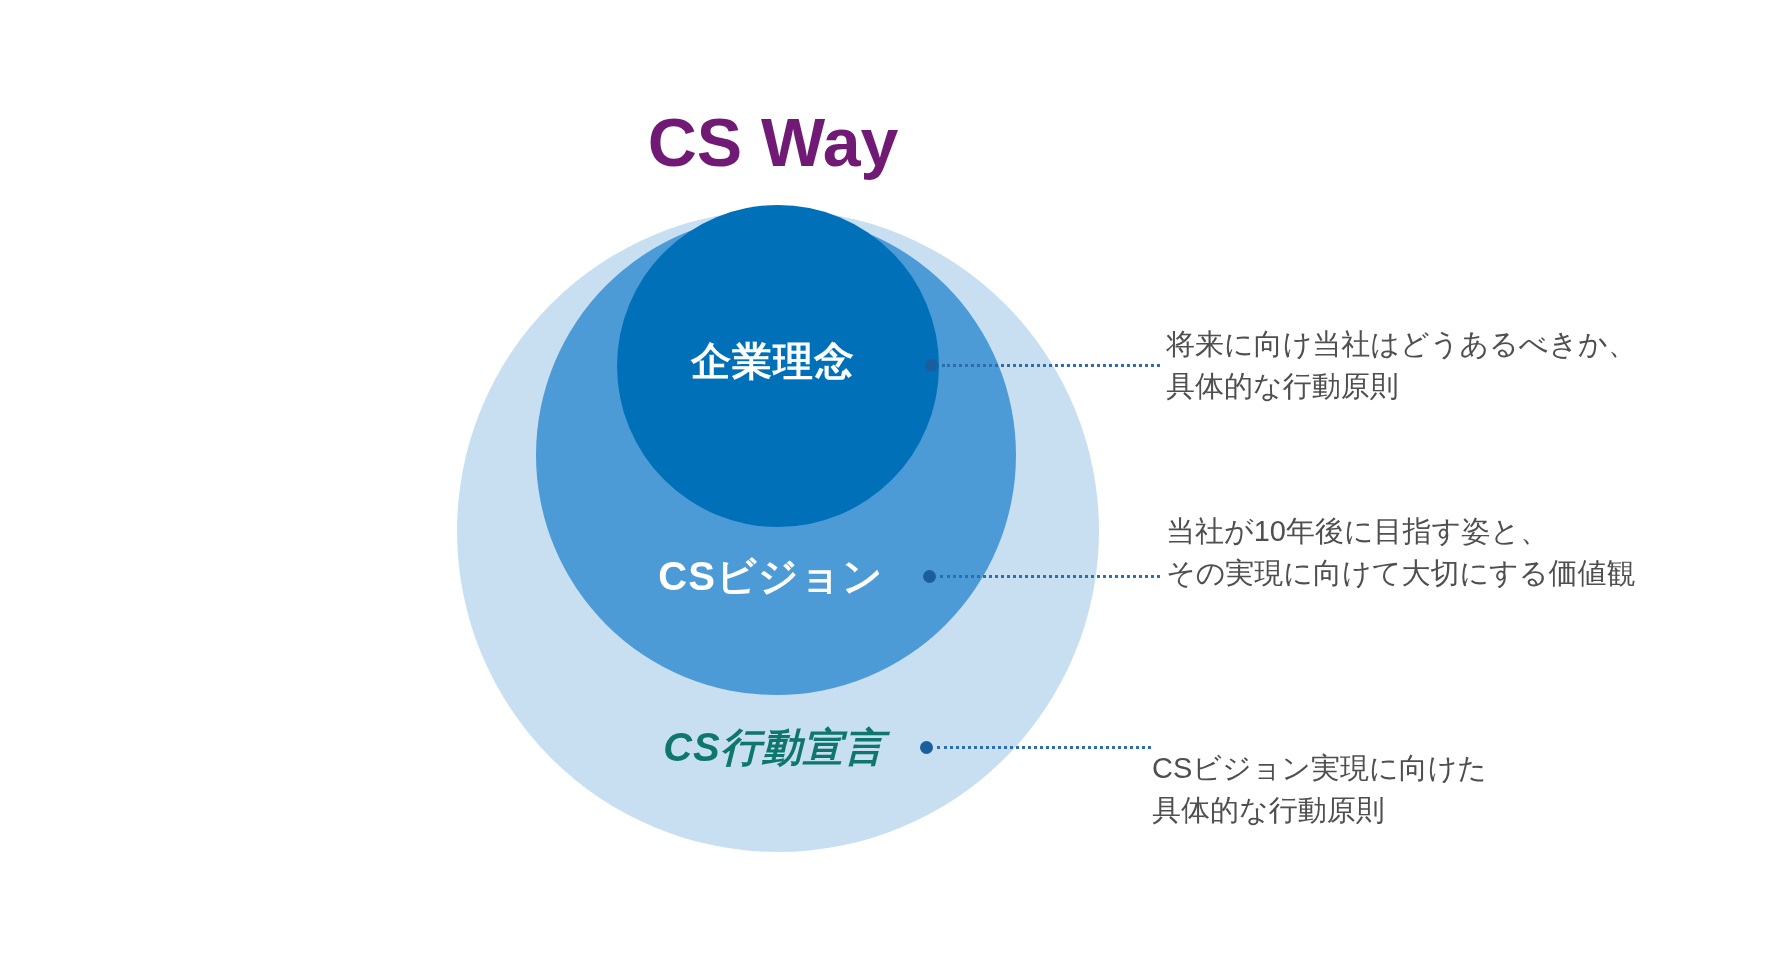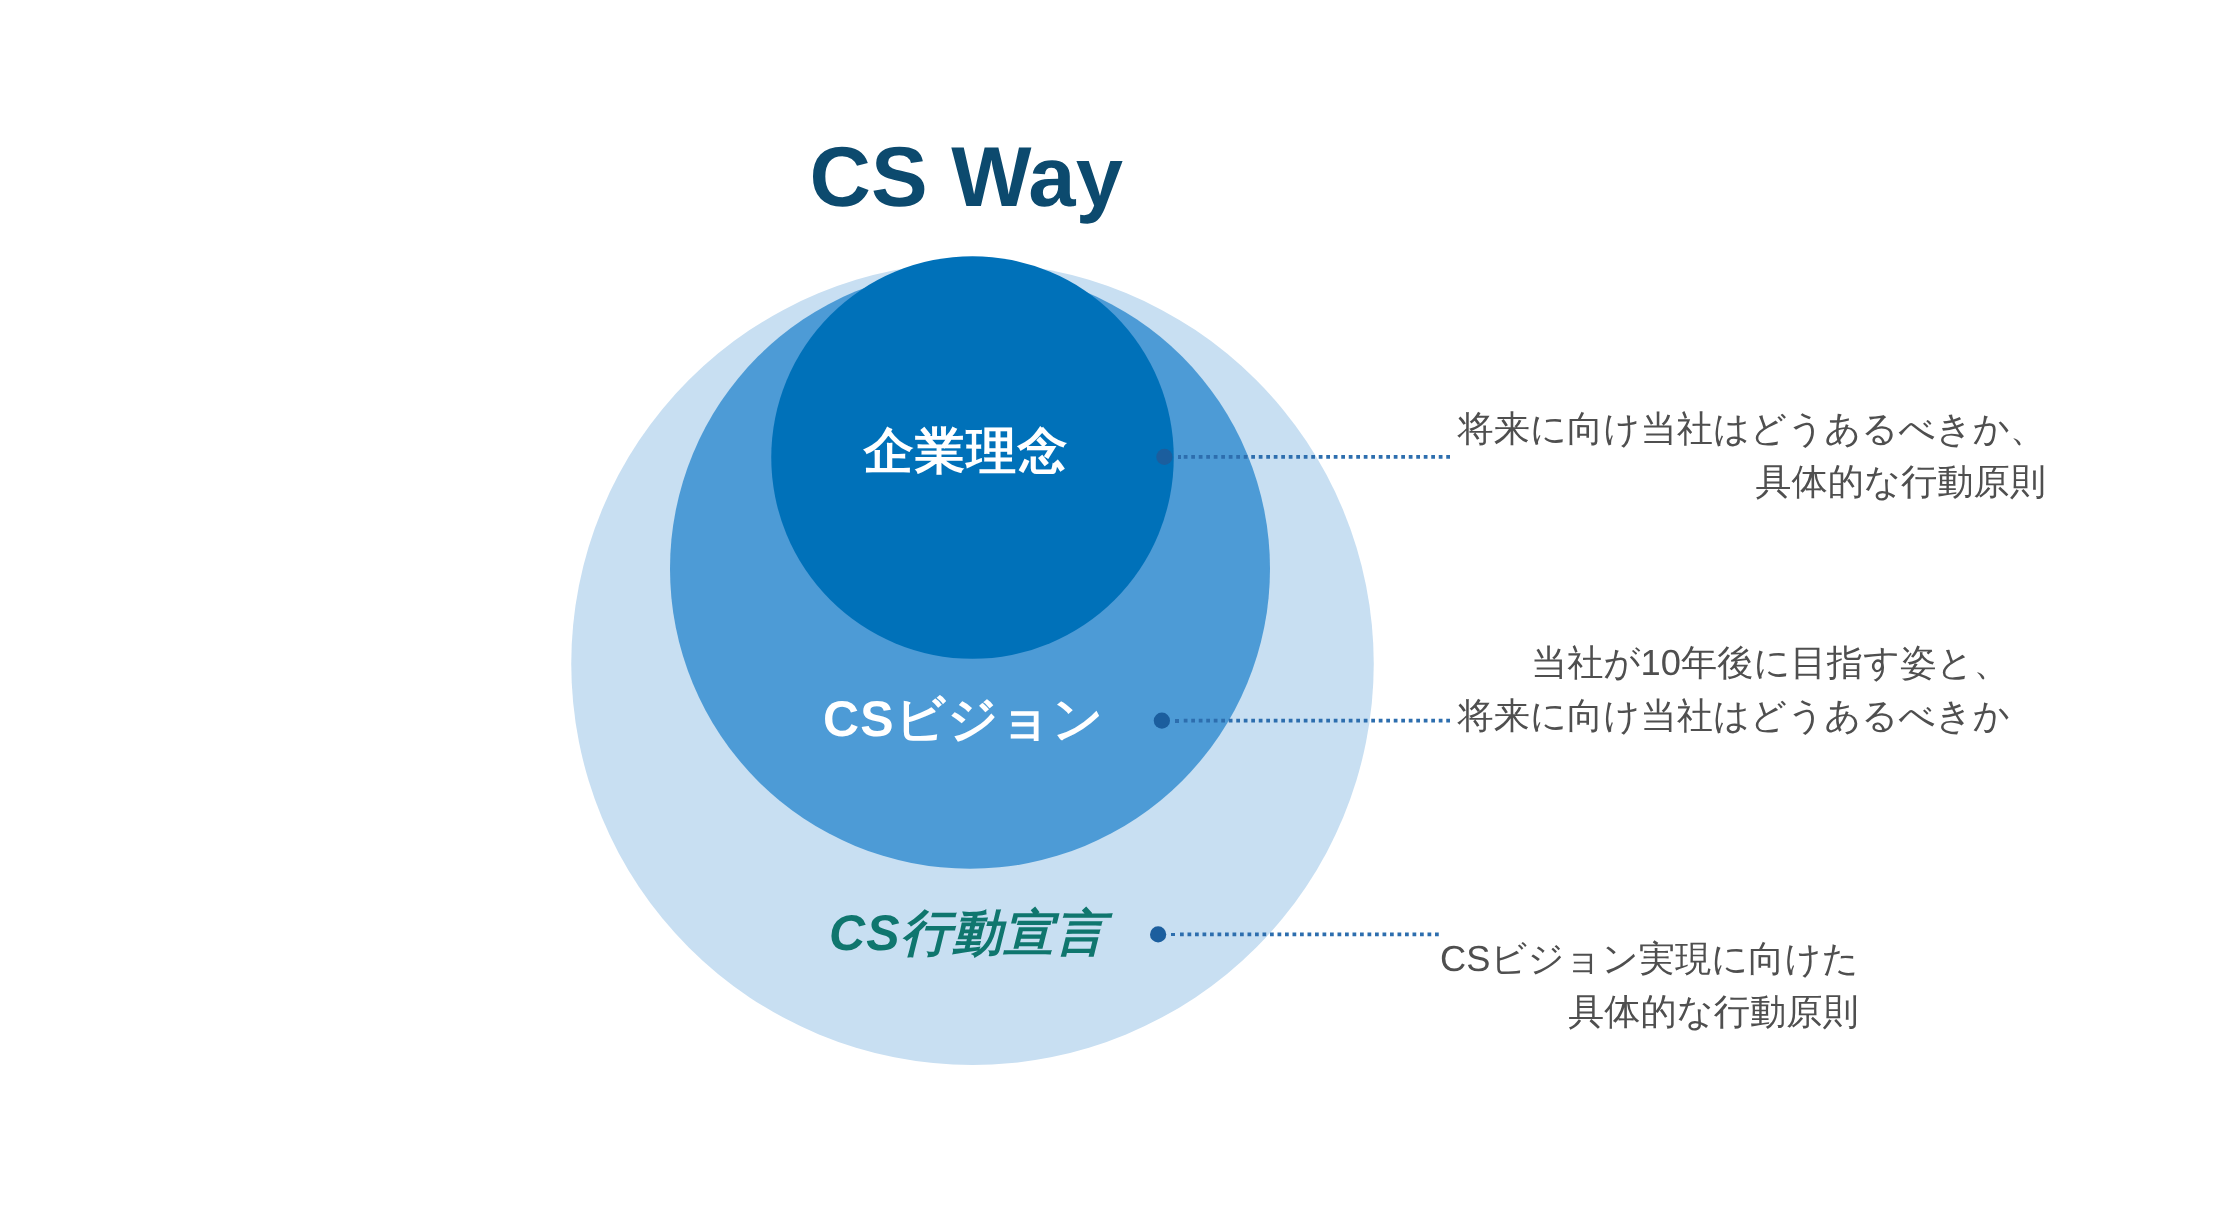--- a/index.html
+++ b/index.html
@@ -15,21 +15,21 @@
     background: #FFFFFF;
     overflow: hidden;
   }
   .title {
     position: absolute;
     left: 773px;
     top: 108px;
     transform: translateX(-50%);
     font-size: 68px;
     font-weight: bold;
-    color: #0c4a6e;
+    color: #701a75;
     line-height: 1;
     white-space: nowrap;
   }
   .circle {
     position: absolute;
     border-radius: 50%;
   }
   .circle-outer {
     left: 457px;
     top: 210px;
@@ -101,21 +101,20 @@
   }
   .dash-1 { width: 218px; }
   .dash-2 { width: 220px; }
   .dash-3 { width: 214px; }
   .desc {
     position: absolute;
     font-size: 29px;
     line-height: 42px;
     color: #4F4F4F;
     white-space: nowrap;
-    text-align: right;
   }
   .desc-1 { left: 1166px; top: 323px; }
   .desc-2 { left: 1166px; top: 510px; }
   .desc-3 { left: 1152px; top: 705px; margin-top: 42px; }
 </style>
 </head>
 <body>
 
 <div class="stage">
 
@@ -141,20 +140,20 @@
     <span class="dot"></span>
     <span class="dash dash-3"></span>
   </div>
 
   <div class="desc desc-1">
     <div class="desc-line">将来に向け当社はどうあるべきか、</div>
     <div class="desc-line">具体的な行動原則</div>
   </div>
   <div class="desc desc-2">
     <div class="desc-line">当社が10年後に目指す姿と、</div>
-    <div class="desc-line">将来に向け当社はどうあるべきか</div>
+    <div class="desc-line">その実現に向けて大切にする価値観</div>
   </div>
   <div class="desc desc-3">
     <div class="desc-line">CSビジョン実現に向けた</div>
     <div class="desc-line">具体的な行動原則</div>
   </div>
 
 </div>
 
 </body></html>

